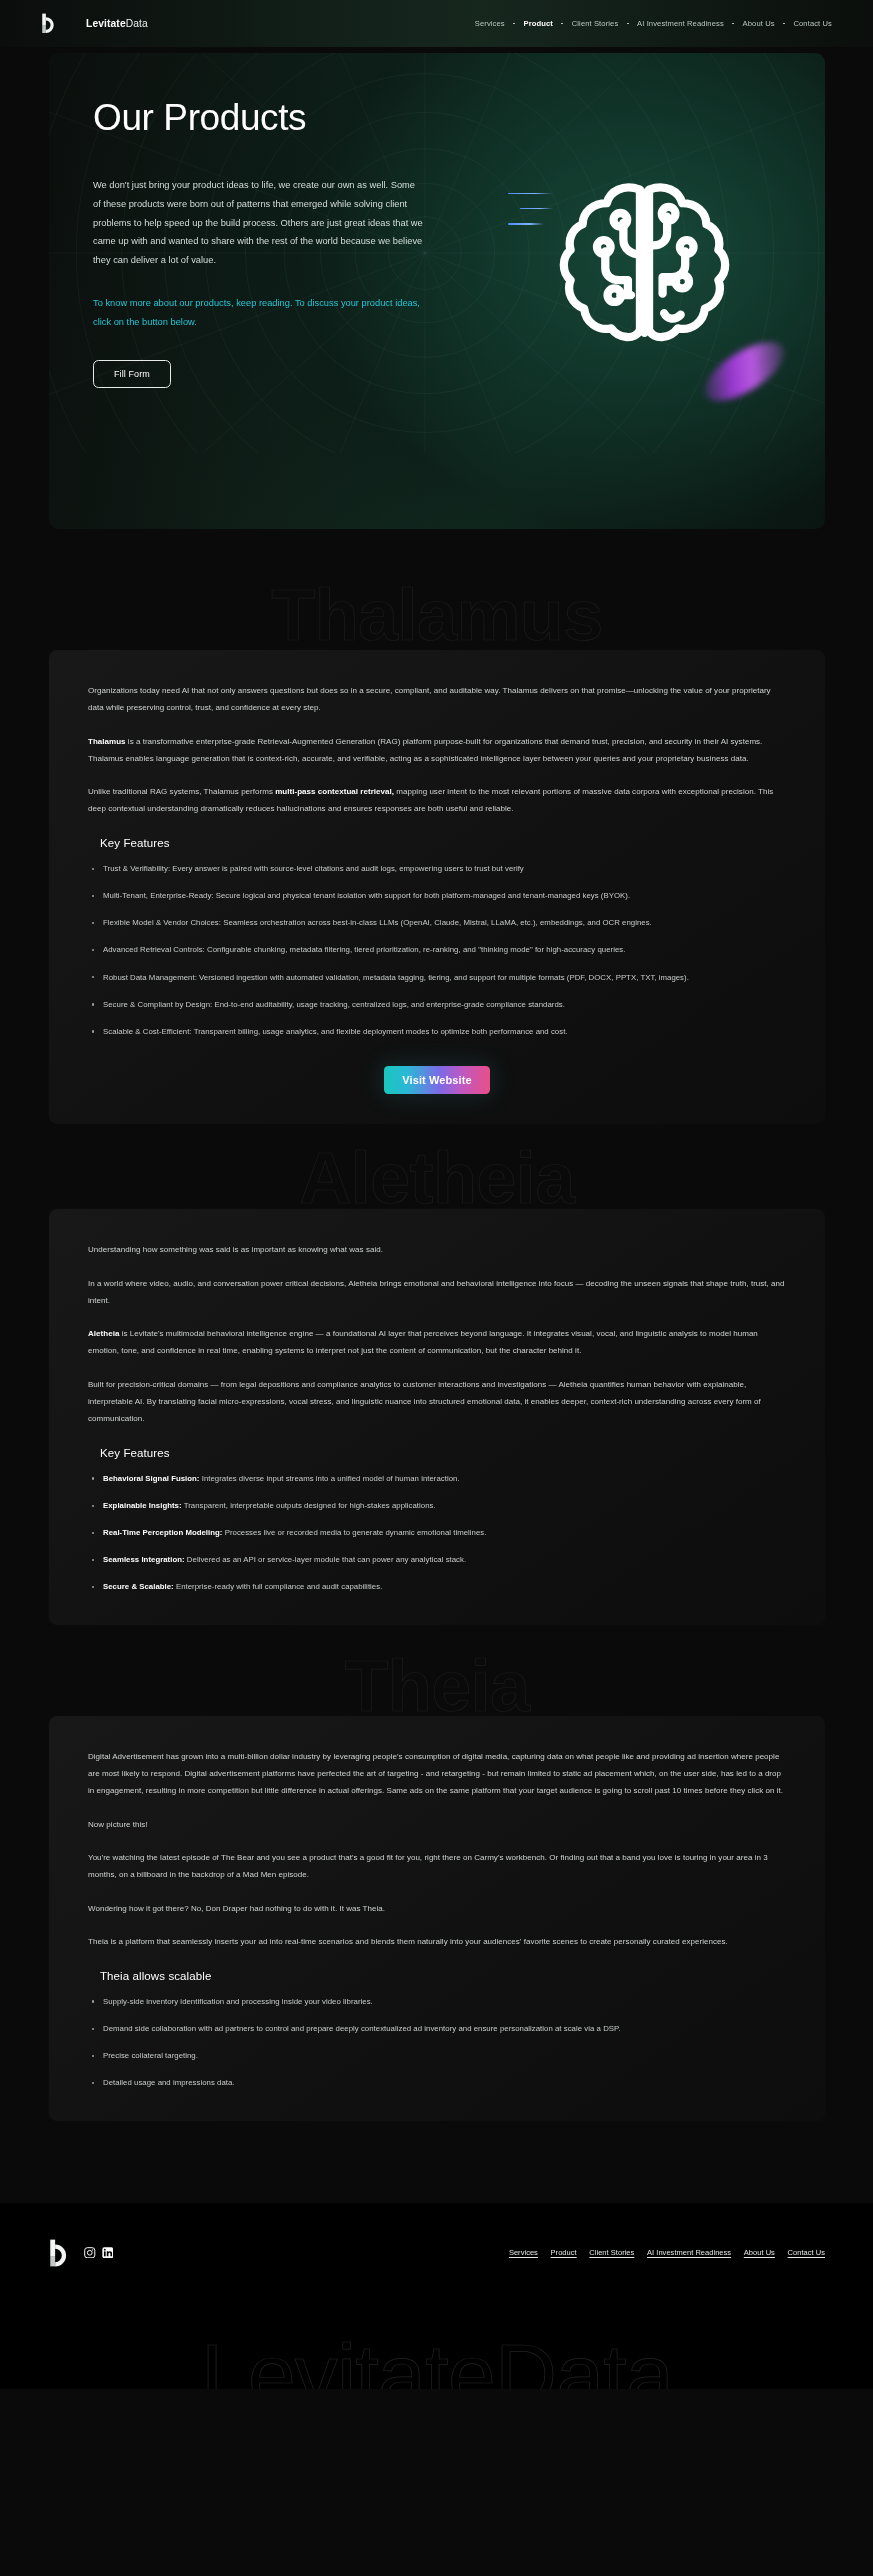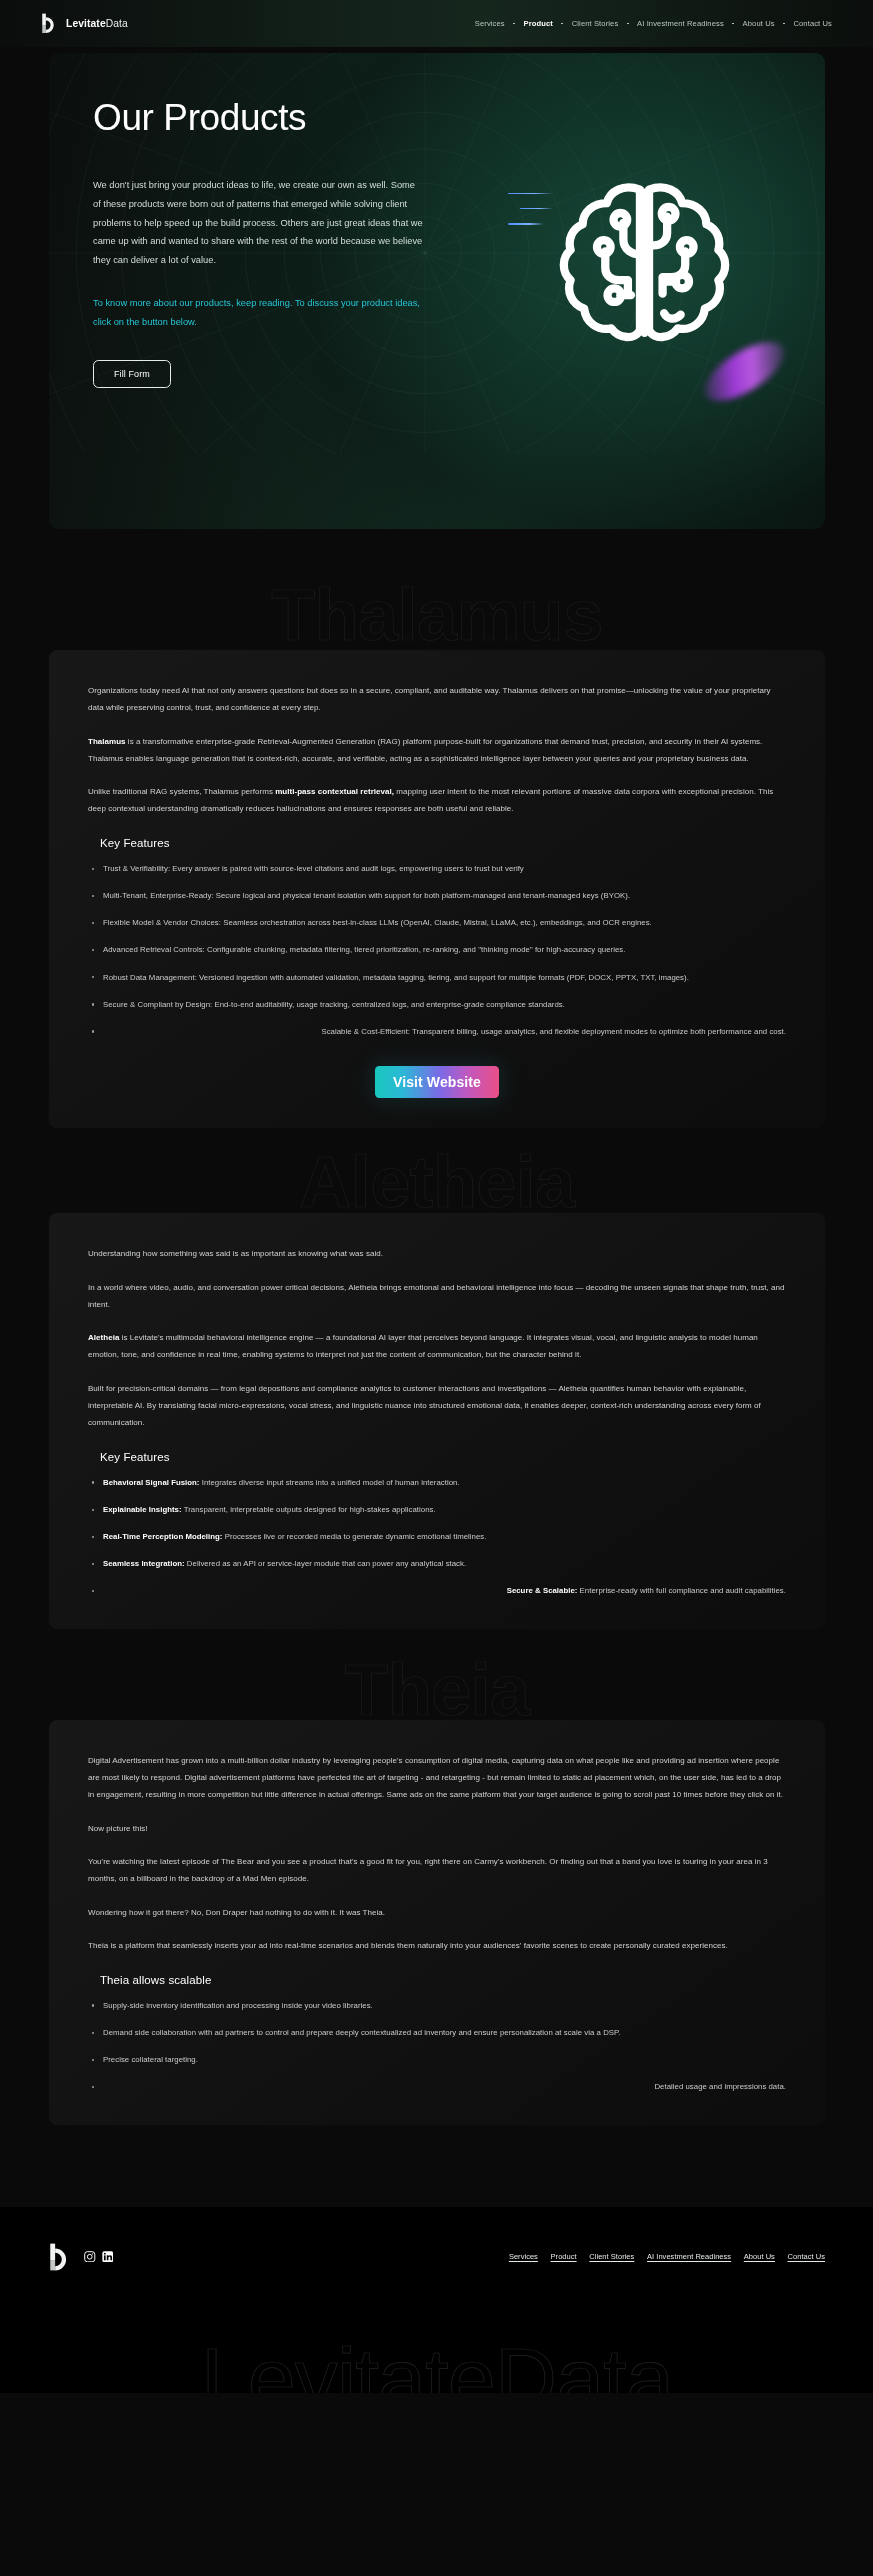--- a/index.html
+++ b/index.html
@@ -17,21 +17,21 @@
     height: 47px;
     display: flex;
     align-items: center;
     padding: 0 0 0 0;
     background: linear-gradient(90deg, #0b0d0c 0%, #0d1310 14%, #122019 38%, #16271e 55%, #111c16 75%, #0b0e0c 100%);
     z-index: 40;
   }
   .brand { display: flex; align-items: center; gap: 8px; margin-left: 41px; }
   .logo-mark { width: 17px; height: 20.6px; position: relative; display: block; }
   .brand-text { font-size: 10.3px; letter-spacing: 0.1px; color: #fff; white-space: nowrap; }
-  .brand-text .b { font-weight: 700; }
+  .brand-text .b { font-weight: 700; margin-left: 20px; }
   .brand-text .l { font-weight: 400; color: #e9eeec; }
 
   .nav-links { display: flex; align-items: center; margin-left: auto; margin-right: 42px; }
   .nav-link {
     font-size: 7.6px; color: #b9c6c0; padding: 0 0; white-space: nowrap;
     letter-spacing: 0.1px;
   }
   .nav-link.active { color: #ffffff; font-weight: 700; }
   .nav-dot { width: 1.8px; height: 1.8px; border-radius: 50%; background: #cdd8d3; margin: 0 8.5px; display: inline-block; }
 
@@ -104,31 +104,31 @@
   .card p:last-of-type { margin-bottom: 0; }
   .card p b, .card p strong { color: #ffffff; font-weight: 700; }
   .card h3 {
     font-size: 11.5px; color: #ffffff; font-weight: 400; margin: 19.4px 0 13.3px 0; letter-spacing: 0.1px; padding-left: 12px;
   }
   .feat-list { list-style: none; }
   .feat-list li {
     position: relative; padding-left: 15px; margin-bottom: 12.7px;
     font-size: 7.8px; line-height: 1.85; color: #c8cccb; letter-spacing: 0.03px;
   }
-  .feat-list li:last-child { margin-bottom: 0; text-align: right; }
+  .feat-list li:last-child { margin-bottom: 0; }
   .feat-list li::before {
     content: ""; position: absolute; left: 3.6px; top: 5.5px;
     width: 2.4px; height: 2.4px; border-radius: 50%; background: #9aa3a0;
   }
   .feat-list li b { color: #ffffff; font-weight: 700; }
 
   .visit-wrap { display: flex; justify-content: center; margin-top: 27px; }
   .visit-btn {
     border: none; cursor: pointer; color: #fff; font-family: inherit;
-    font-size: 14px; font-weight: 700; letter-spacing: 0.1px;
+    font-size: 11px; font-weight: 700; letter-spacing: 0.1px;
     padding: 8px 18px; border-radius: 4.2px;
     background: linear-gradient(92deg, #18c8bd 0%, #2bb8d6 22%, #7b6ae6 52%, #c058c0 74%, #ea4f86 100%);
     box-shadow: 0 0 23px 3.6px rgba(60,180,200,.14);
   }
 
   
   .footer {
     position: relative;
     background: #000000;
     padding: 36px 0 0 0;

